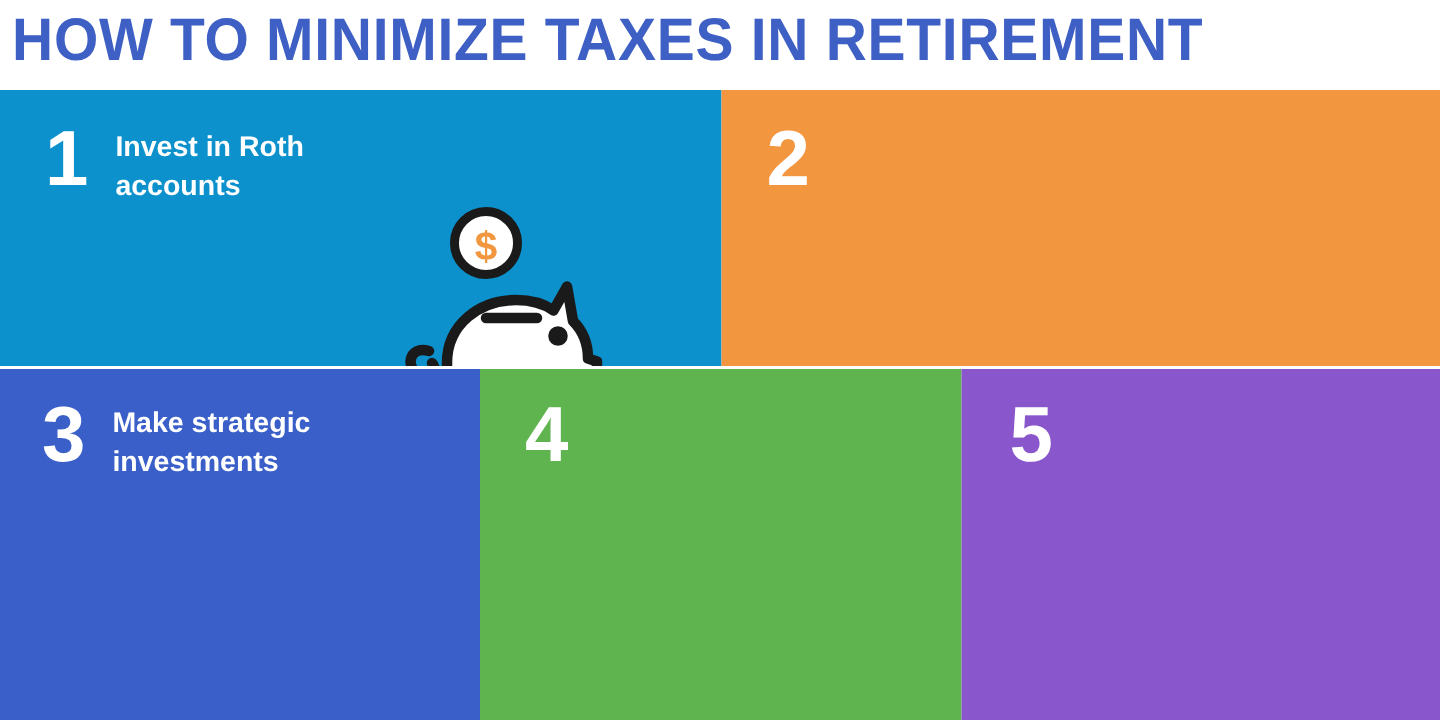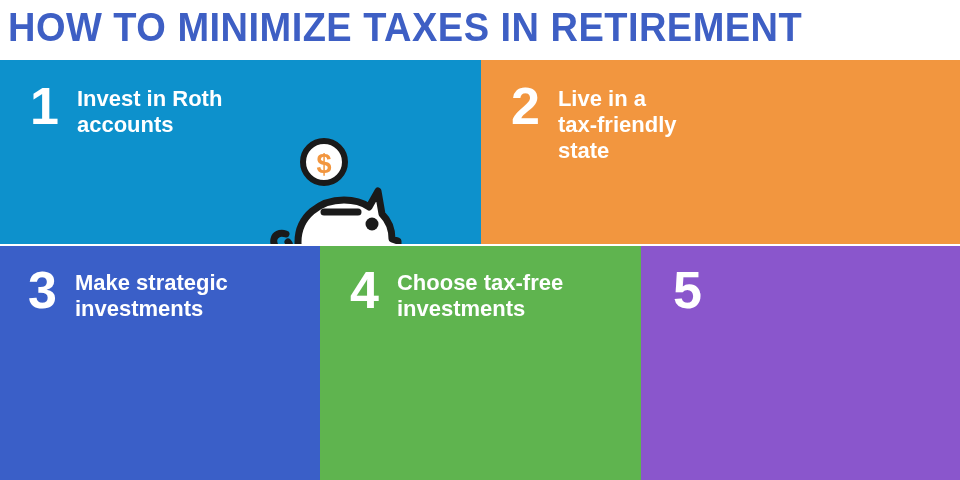--- a/index.html
+++ b/index.html
@@ -52,21 +52,21 @@
     font-size:52px;
     line-height:48px;
     margin-right:18px;
     display:block;
   }
   .p4 .num{font-size:52px;}
   .label{
     color:#ffffff;
     font-family:"Liberation Sans", sans-serif;
     font-weight:bold;
-    font-size:22px;
+    font-size:19px;
     line-height:26px;
     margin-top:4px;
     white-space:pre-line;
   }
 
   
   .icon{position:absolute;}
   .icon-piggy{left:262px;top:78px;width:140px;height:145px;}
 
   .icon svg{display:block;width:100%;height:100%;}
@@ -106,41 +106,36 @@
         <path d="M62 74 L96 74" stroke="#1A1A1A" stroke-width="7" stroke-linecap="round"></path>
 
         <circle cx="110" cy="86" r="6.5" fill="#1A1A1A"></circle>
       </svg>
     </div>
   </div>
 
   <div class="panel p2">
     <div class="head-row">
       <span class="num">2</span>
-      <span class="label">Live in a
-tax-friendly
-state</span>
     </div>
 
   </div>
 
   <div class="panel p3">
     <div class="head-row">
       <span class="num">3</span>
       <span class="label">Make strategic
 investments</span>
     </div>
 
   </div>
 
   <div class="panel p4">
     <div class="head-row">
       <span class="num">4</span>
-      <span class="label">Choose tax-free
-investments</span>
     </div>
 
   </div>
 
   <div class="panel p5">
     <div class="head-row">
       <span class="num">5</span>
     </div>
 
   </div>

